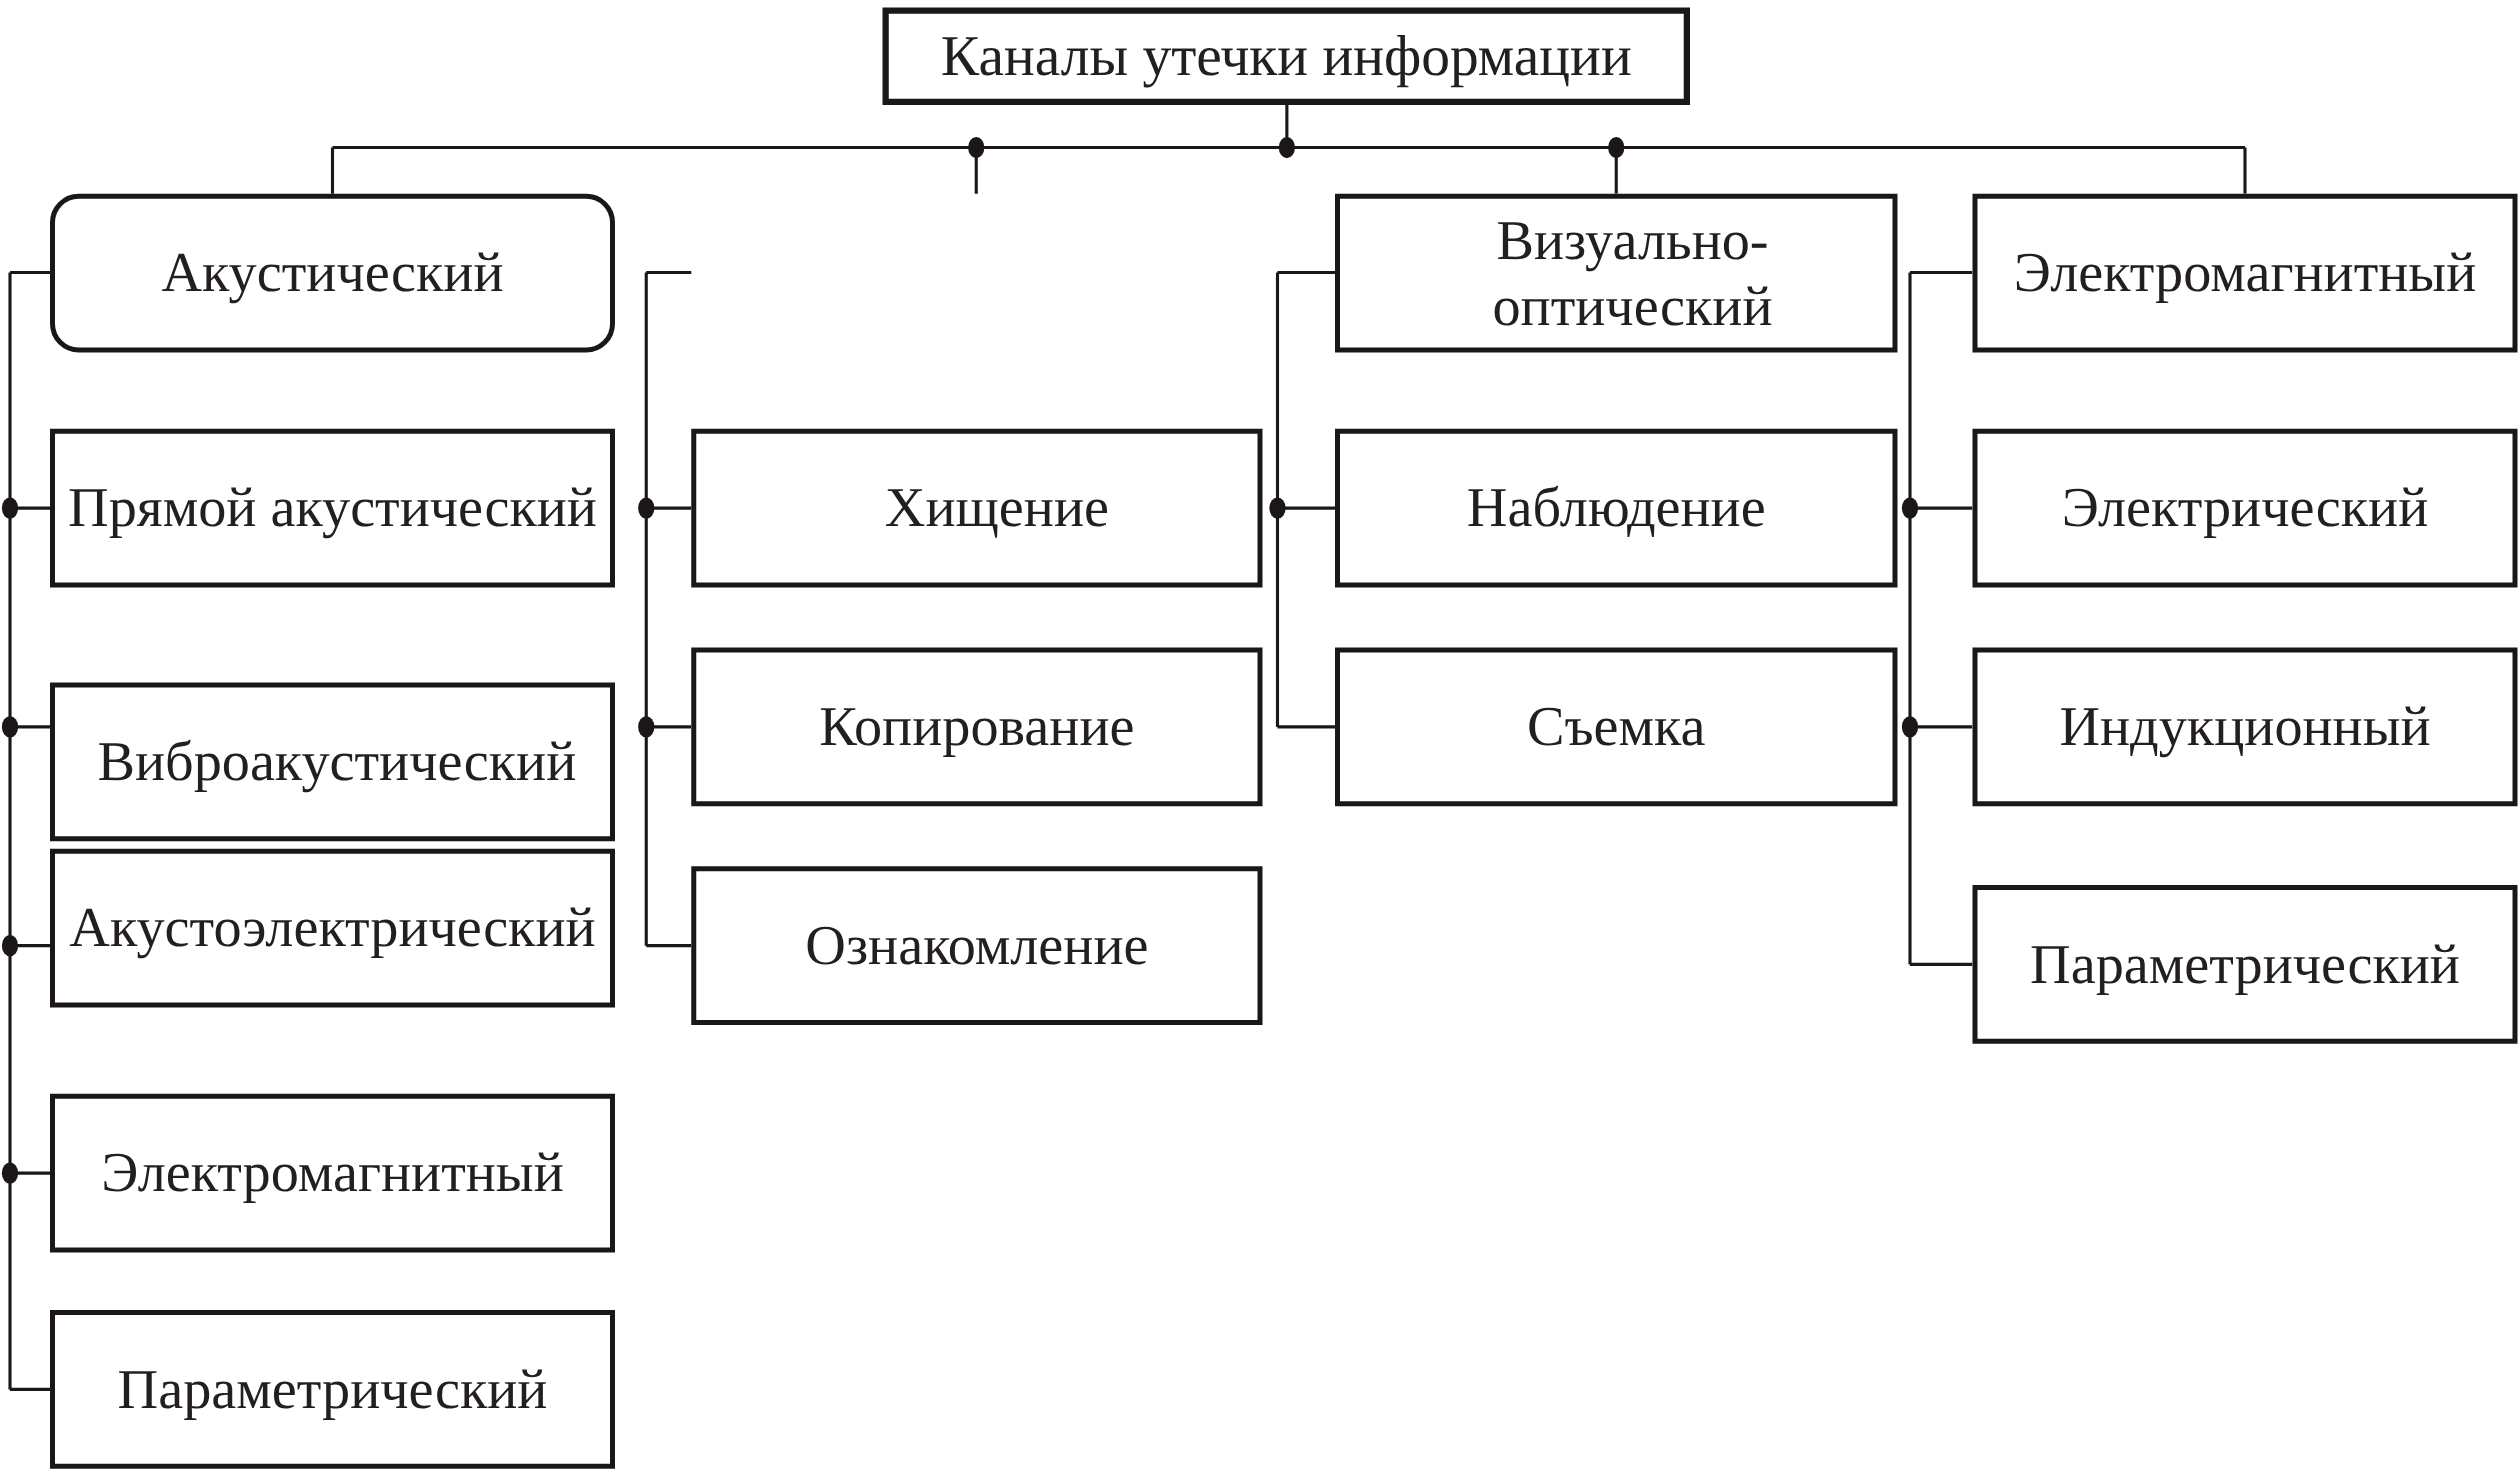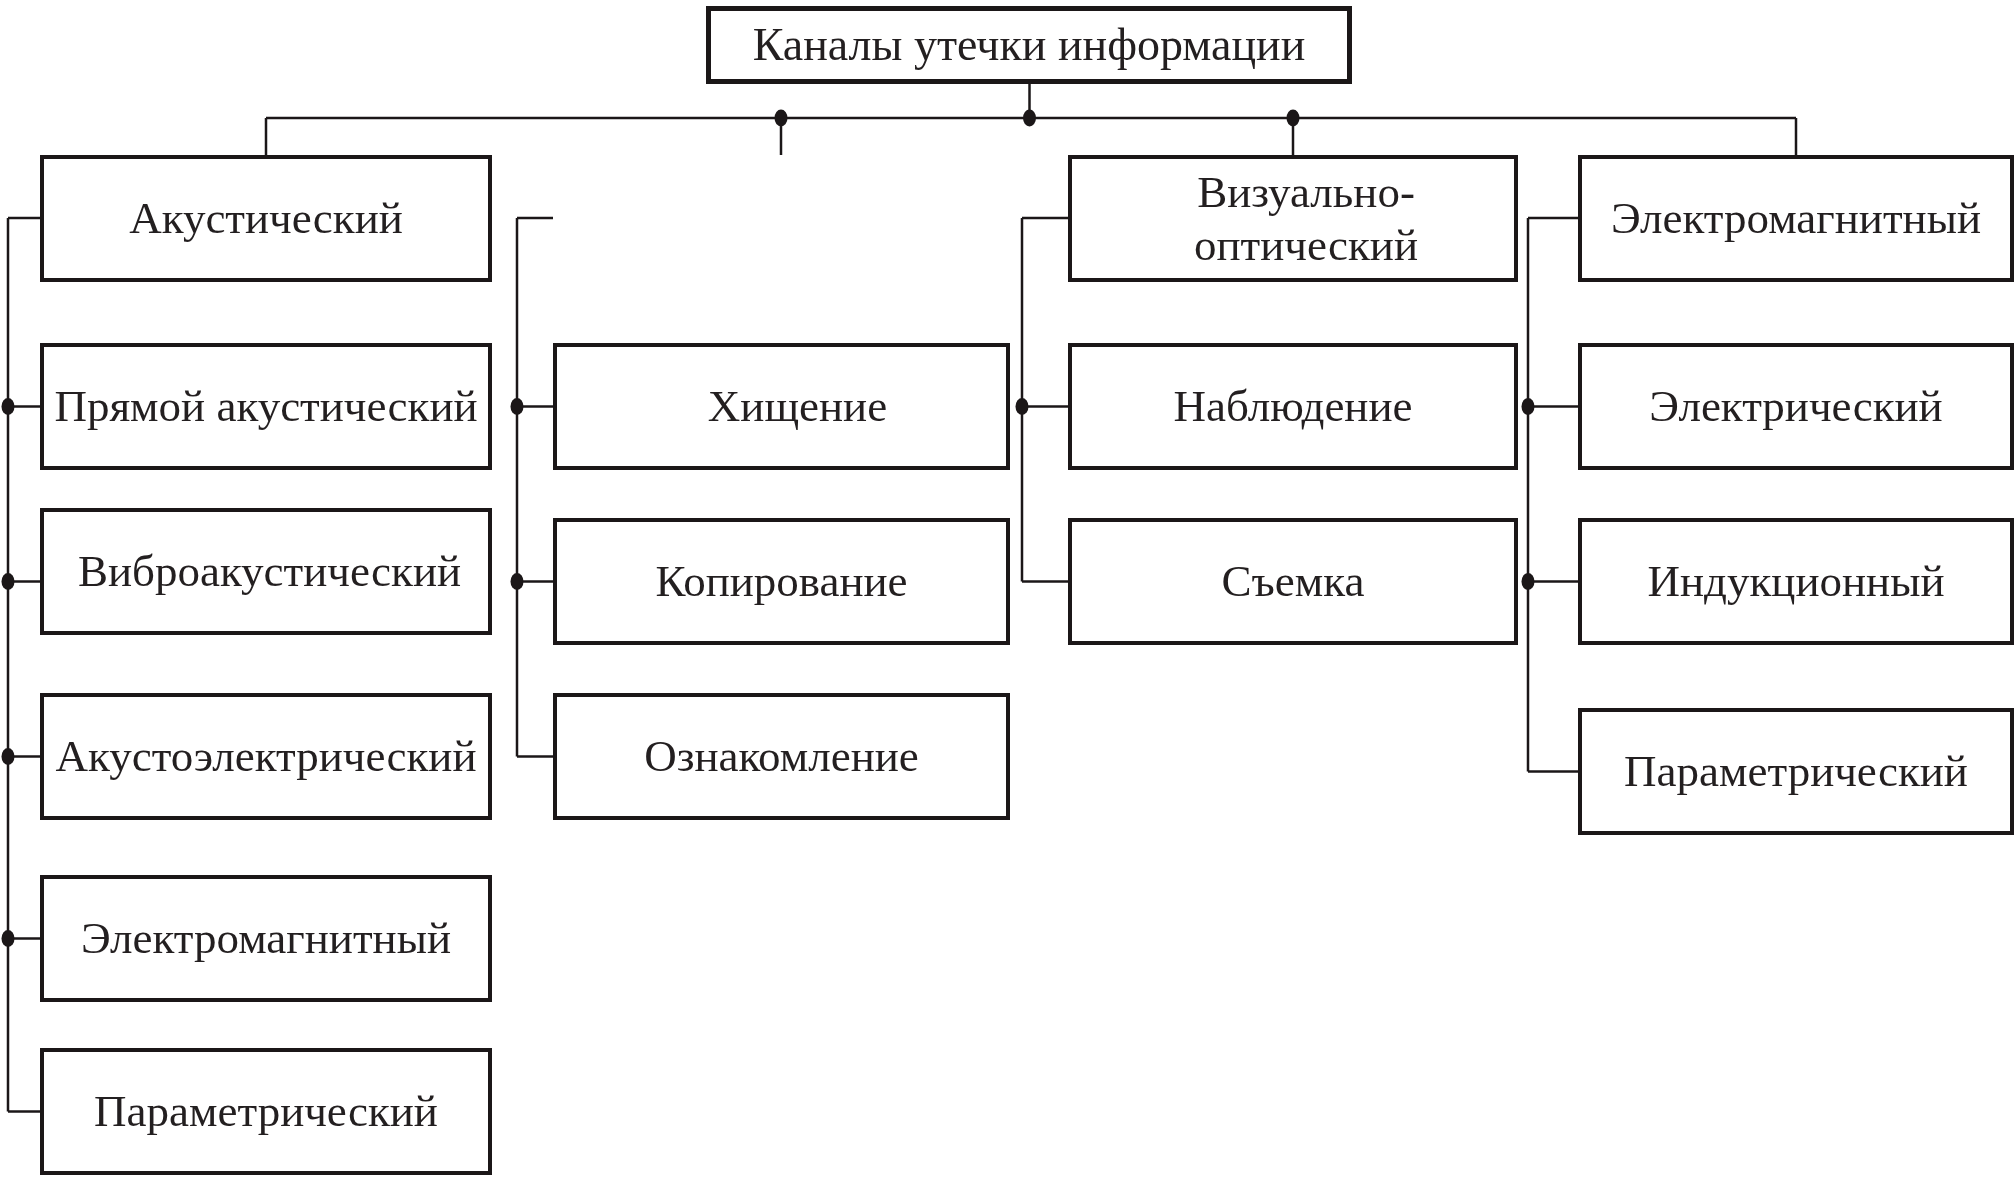--- a/index.html
+++ b/index.html
@@ -37,28 +37,28 @@
     white-space:pre-line;
     padding:0 4px;
   }
   .title-box{
     border-width:5px;
     font-size:46px;
   }
   
   .b-title{left:706px;top:6px;width:646px;height:78px;}
   
-  .b-h1{left:40px;top:155px;width:452px;height:127px;}
+  .b-h1{left:40px;top:155px;width:452px;height:127px;border-radius:23px;}
   .b-h2{left:553px;top:155px;width:457px;height:127px;}
   .b-h3{left:1068px;top:155px;width:450px;height:127px;padding-left:30px;}
   .b-h4{left:1578px;top:155px;width:436px;height:127px;}
   
   .b-c1-0{left:40px;top:343px;width:452px;height:127px;}
-  .b-c1-1{left:40px;top:508px;width:452px;height:127px;padding-left:11px;}
-  .b-c1-2{left:40px;top:693px;width:452px;height:127px;}
+  .b-c1-1{left:40px;top:546px;width:452px;height:127px;padding-left:11px;}
+  .b-c1-2{left:40px;top:679px;width:452px;height:127px;}
   .b-c1-3{left:40px;top:875px;width:452px;height:127px;}
   .b-c1-4{left:40px;top:1048px;width:452px;height:127px;}
   
   .b-c2-0{left:553px;top:343px;width:457px;height:127px;padding-left:36px;}
   .b-c2-1{left:553px;top:518px;width:457px;height:127px;}
   .b-c2-2{left:553px;top:693px;width:457px;height:127px;}
   
   .b-c3-0{left:1068px;top:343px;width:450px;height:127px;}
   .b-c3-1{left:1068px;top:518px;width:450px;height:127px;}
   

